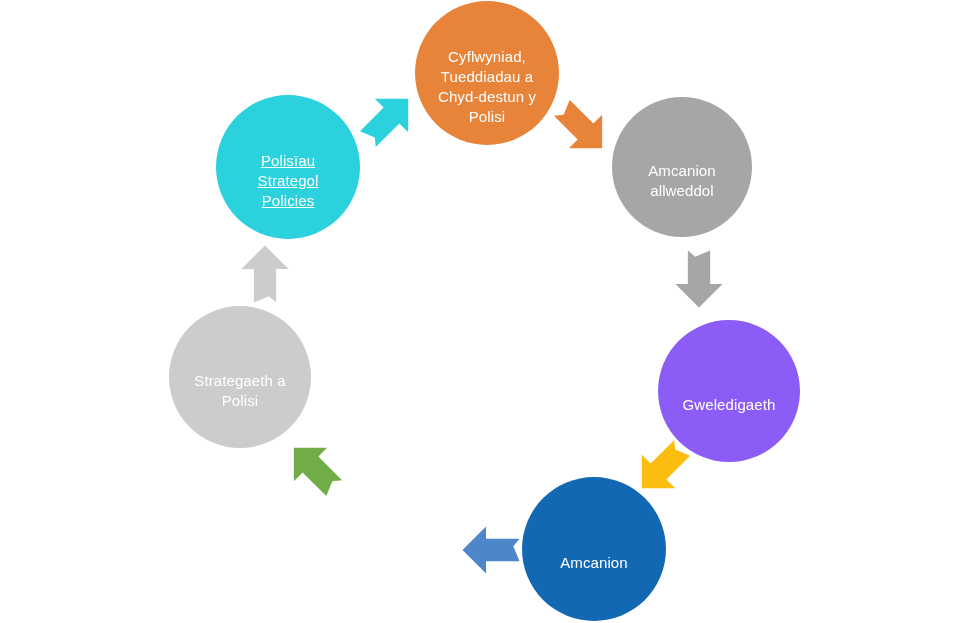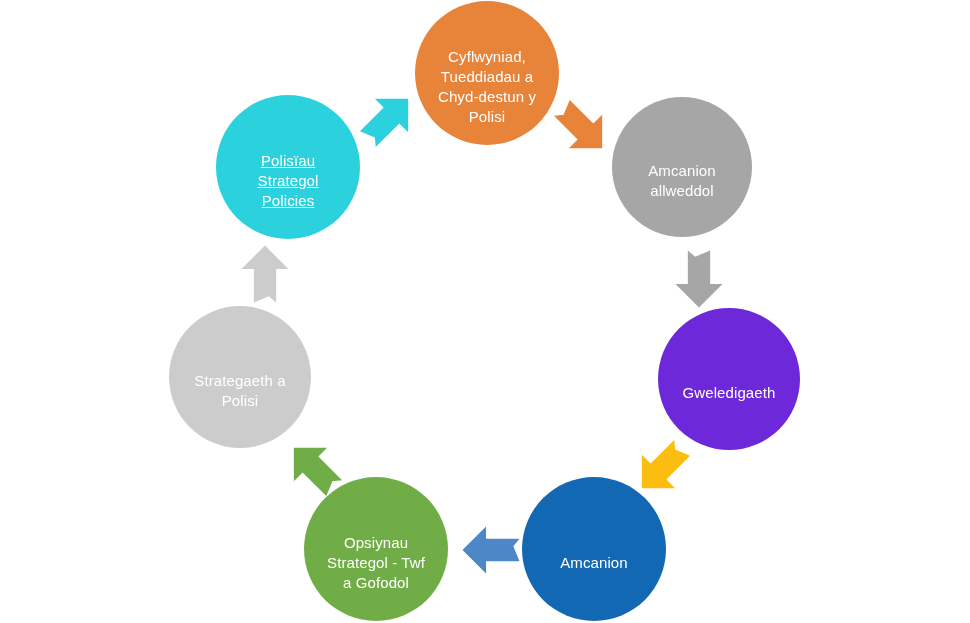--- a/index.html
+++ b/index.html
@@ -96,33 +96,28 @@
 Tueddiadau a
 Chyd-destun y
 Polisi</span>
   </div>
 
   <div class="node" style="left:612px; top:97px; width:140px; height:140px; background:#A6A6A6;">
     <span class="node-label">Amcanion
 allweddol</span>
   </div>
 
-  <div class="node" style="left:658px; top:308px; width:142px; height:142px; background:#6d28d9;">
+  <div class="node" style="left:658px; top:320px; width:142px; height:142px; background:#8b5cf6;">
     <span class="node-label">Gweledigaeth</span>
   </div>
 
   <div class="node" style="left:522px; top:477px; width:144px; height:144px; background:#1368B3;">
     <span class="node-label">Amcanion</span>
   </div>
 
-  <div class="node" style="left:304px; top:477px; width:144px; height:144px; background:#70AD47;">
-    <span class="node-label">Opsiynau
-Strategol - Twf
-a Gofodol</span>
-  </div>
 
   <div class="node" style="left:169px; top:306px; width:142px; height:142px; background:#CCCCCC;">
     <span class="node-label">Strategaeth a
 Polisi</span>
   </div>
 
   <div class="node" style="left:216px; top:95px; width:144px; height:144px; background:#2BD2DE;text-decoration:underline;">
     <span class="node-label">Polisïau
 Strategol
 Policies</span>

